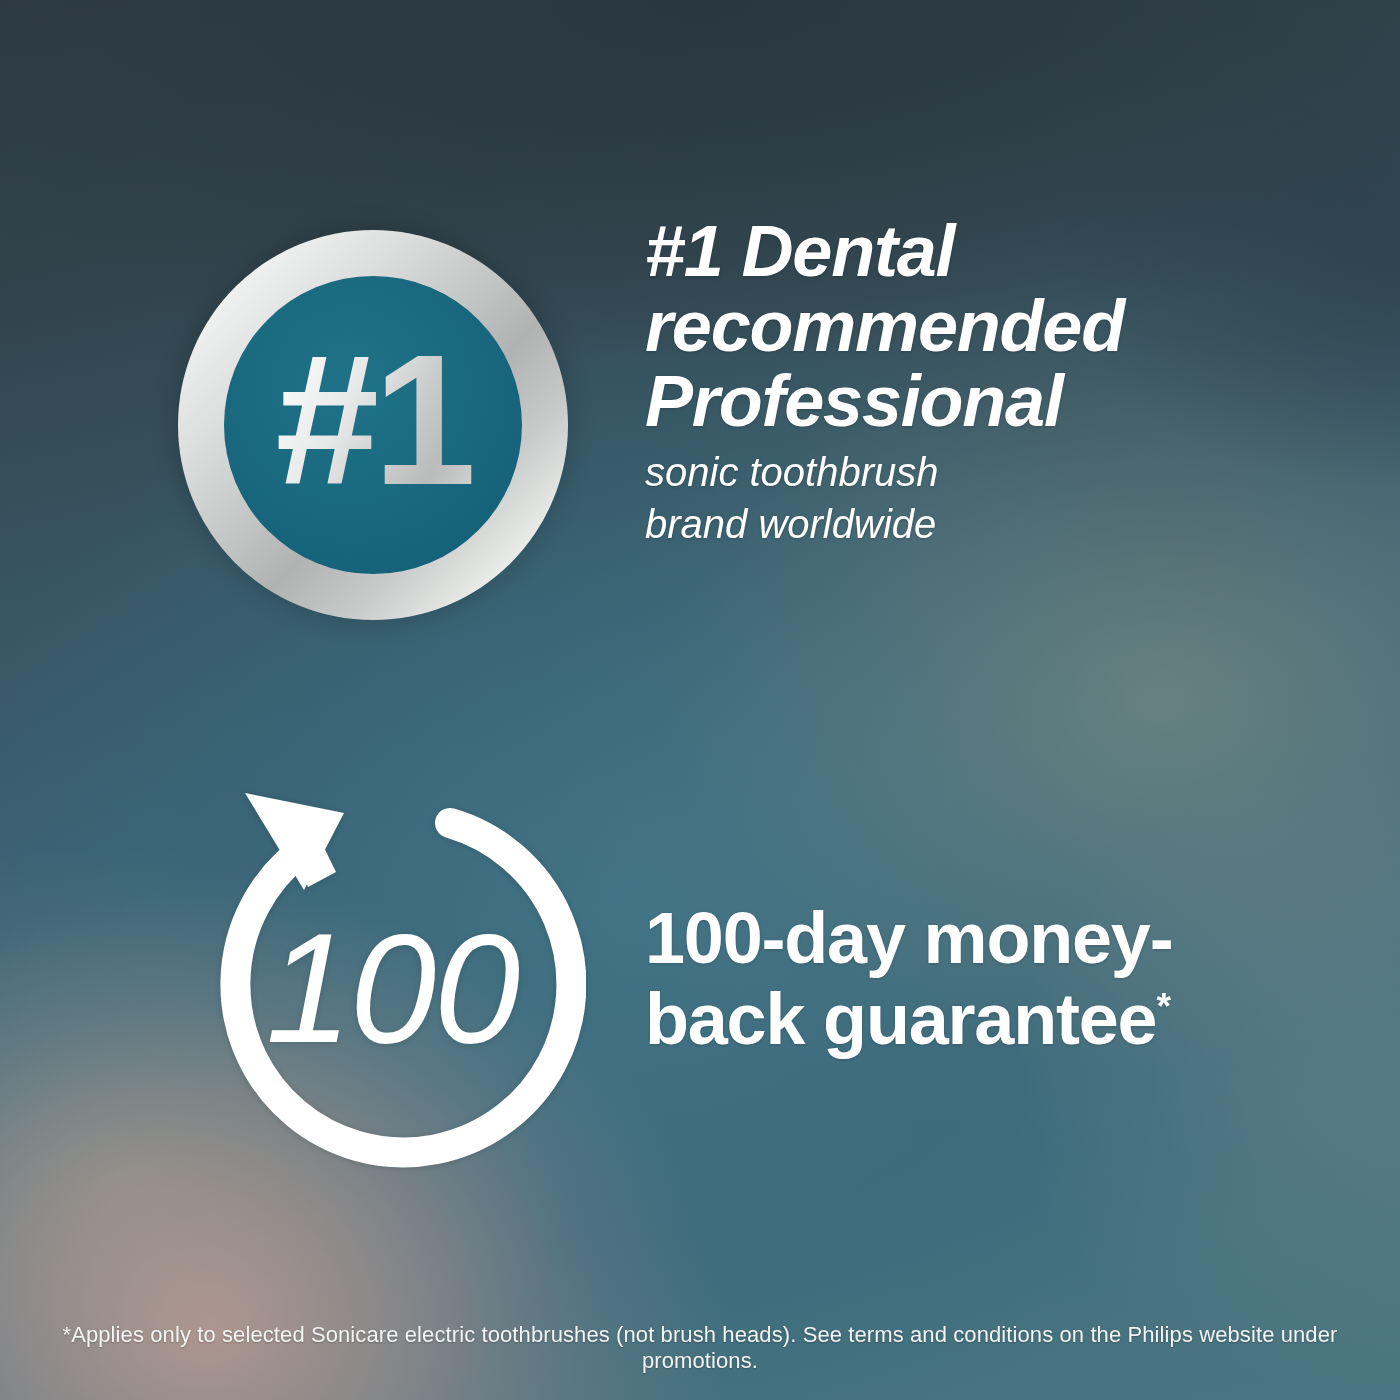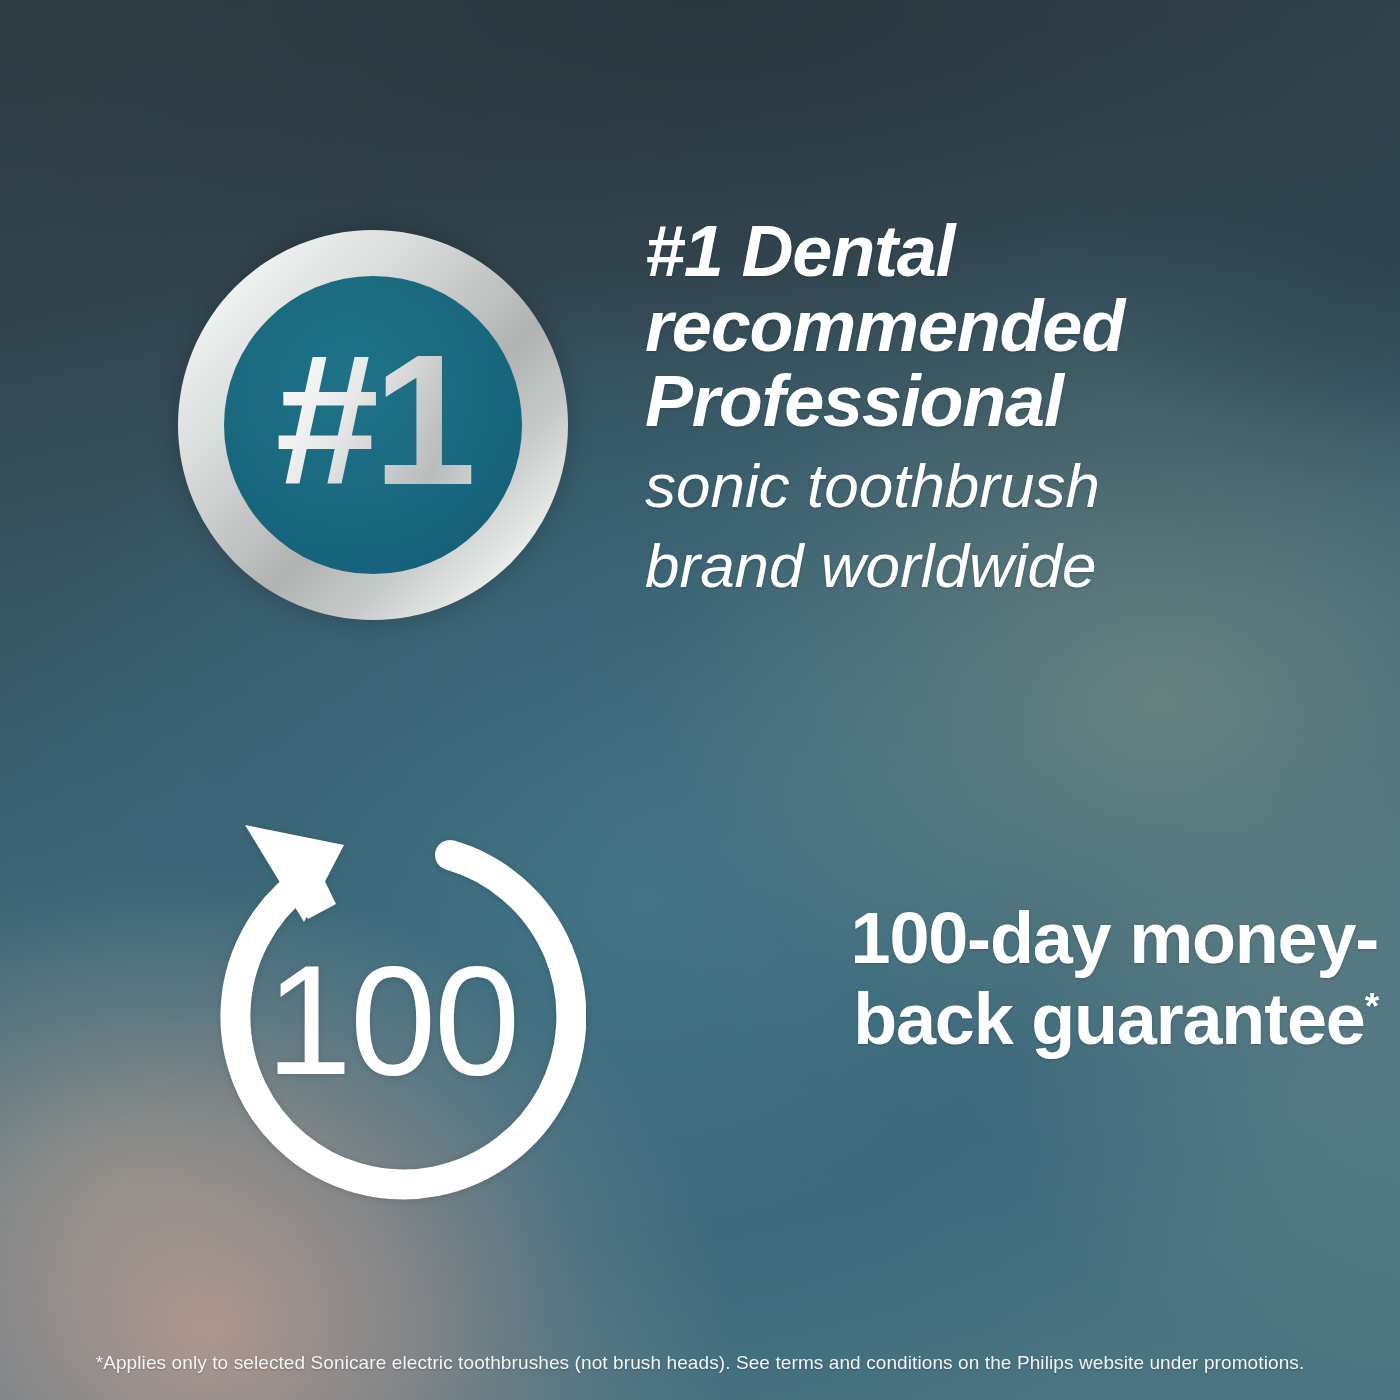--- a/index.html
+++ b/index.html
@@ -86,45 +86,45 @@
   }
   .headline-strong {
     font-size: 72px;
     font-weight: 700;
     line-height: 1.045;
     letter-spacing: -1.2px;
     margin: 0;
     text-shadow: 0 1px 3px rgba(0,0,0,0.18);
   }
   .headline-light {
-    font-size: 62px;
+    font-size: 40px;
     font-weight: 300;
     line-height: 1.30;
     letter-spacing: 0px;
     margin: 6px 0 0 0;
     text-shadow: 0 1px 3px rgba(0,0,0,0.18);
   }
   .headline-light span { display: block; }
 
   
   #badge-hundred {
     position: absolute;
     left: 196px;
-    top: 812px;
+    top: 780px;
     width: 390px;
     height: 390px;
+    font-style: italic;
   }
   #badge-hundred svg { display: block; width: 100%; height: 100%; filter: drop-shadow(0 1px 3px rgba(0,0,0,0.14)); }
 
   #guarantee-block {
     position: absolute;
-    left: 678px;
+    left: 645px;
     top: 898px;
     width: 700px;
-    text-align: right;
   }
   .guarantee-line {
     font-size: 72px;
     font-weight: 700;
     line-height: 1.12;
     letter-spacing: -1.2px;
     margin: 0;
     text-shadow: 0 1px 3px rgba(0,0,0,0.18);
     white-space: nowrap;
   }
@@ -135,21 +135,21 @@
     font-weight: 700;
   }
 
   
   #footer-disclaimer {
     position: absolute;
     left: 0;
     right: 0;
     bottom: 26px;
     text-align: center;
-    font-size: 19px;
+    font-size: 22px;
     font-weight: 400;
     letter-spacing: 0.1px;
     color: #f3f4f4;
     text-shadow: 0 1px 2px rgba(0,0,0,0.24);
     padding: 0 44px;
   }
 </style>
 </head>
 <body>
 

